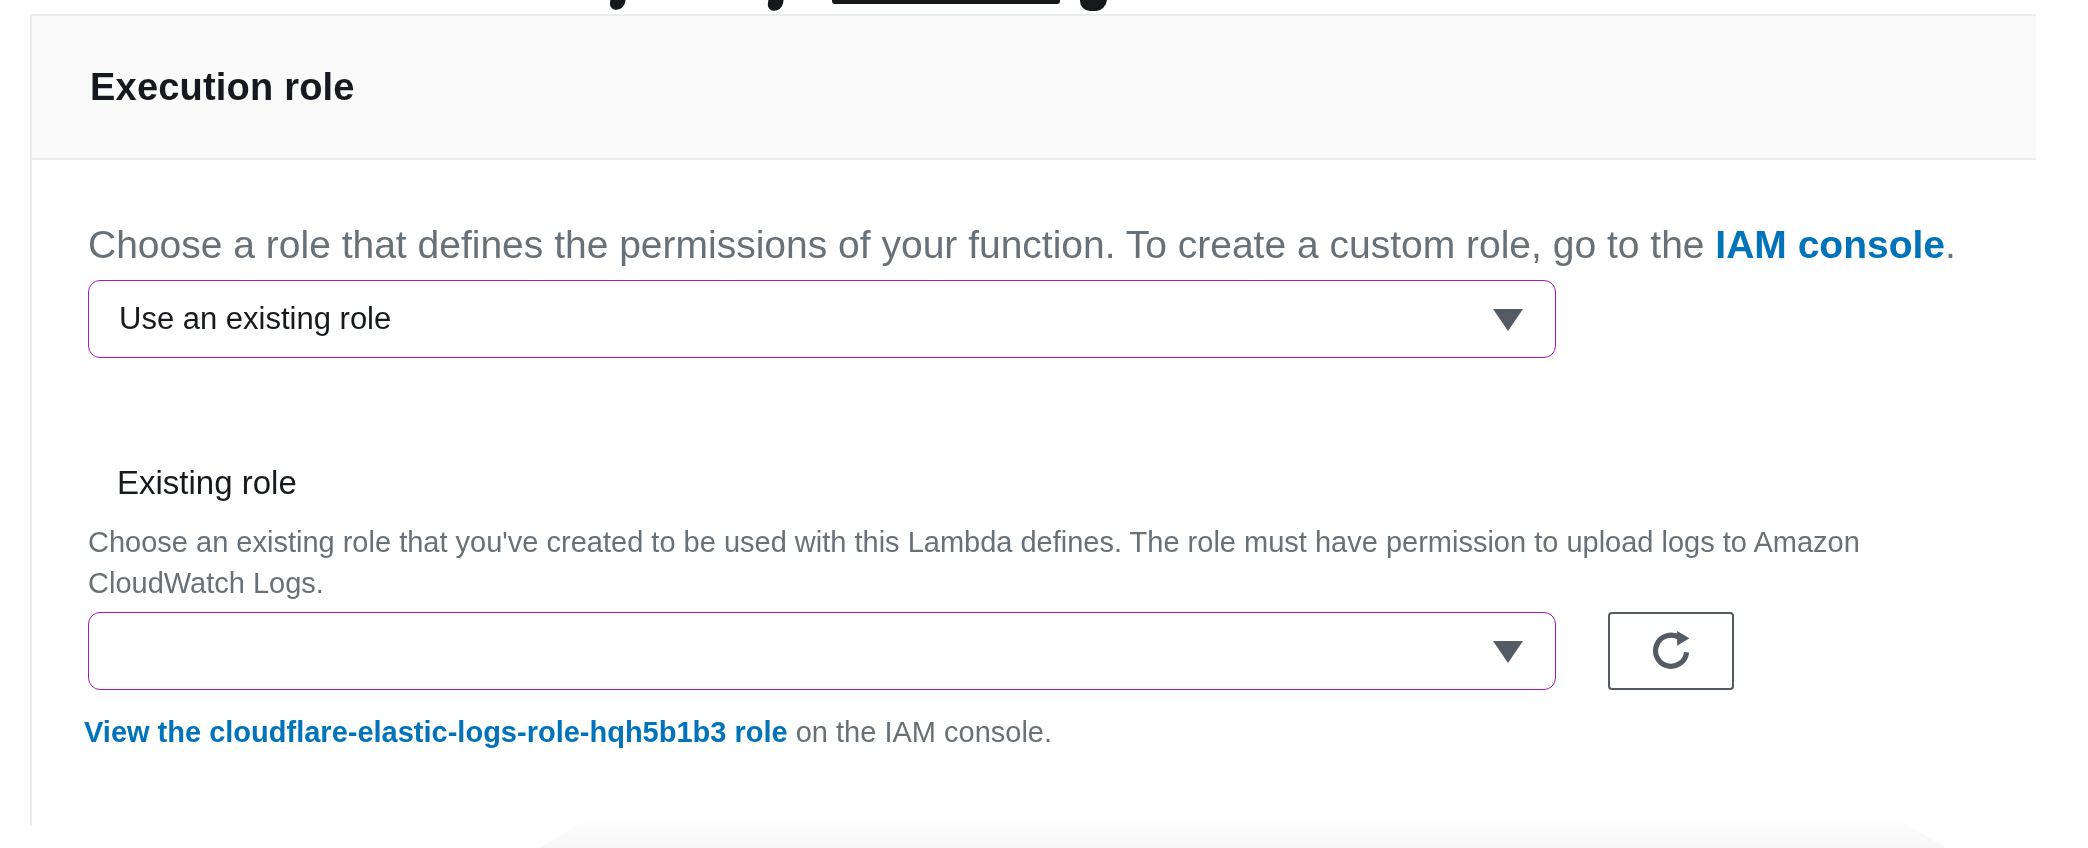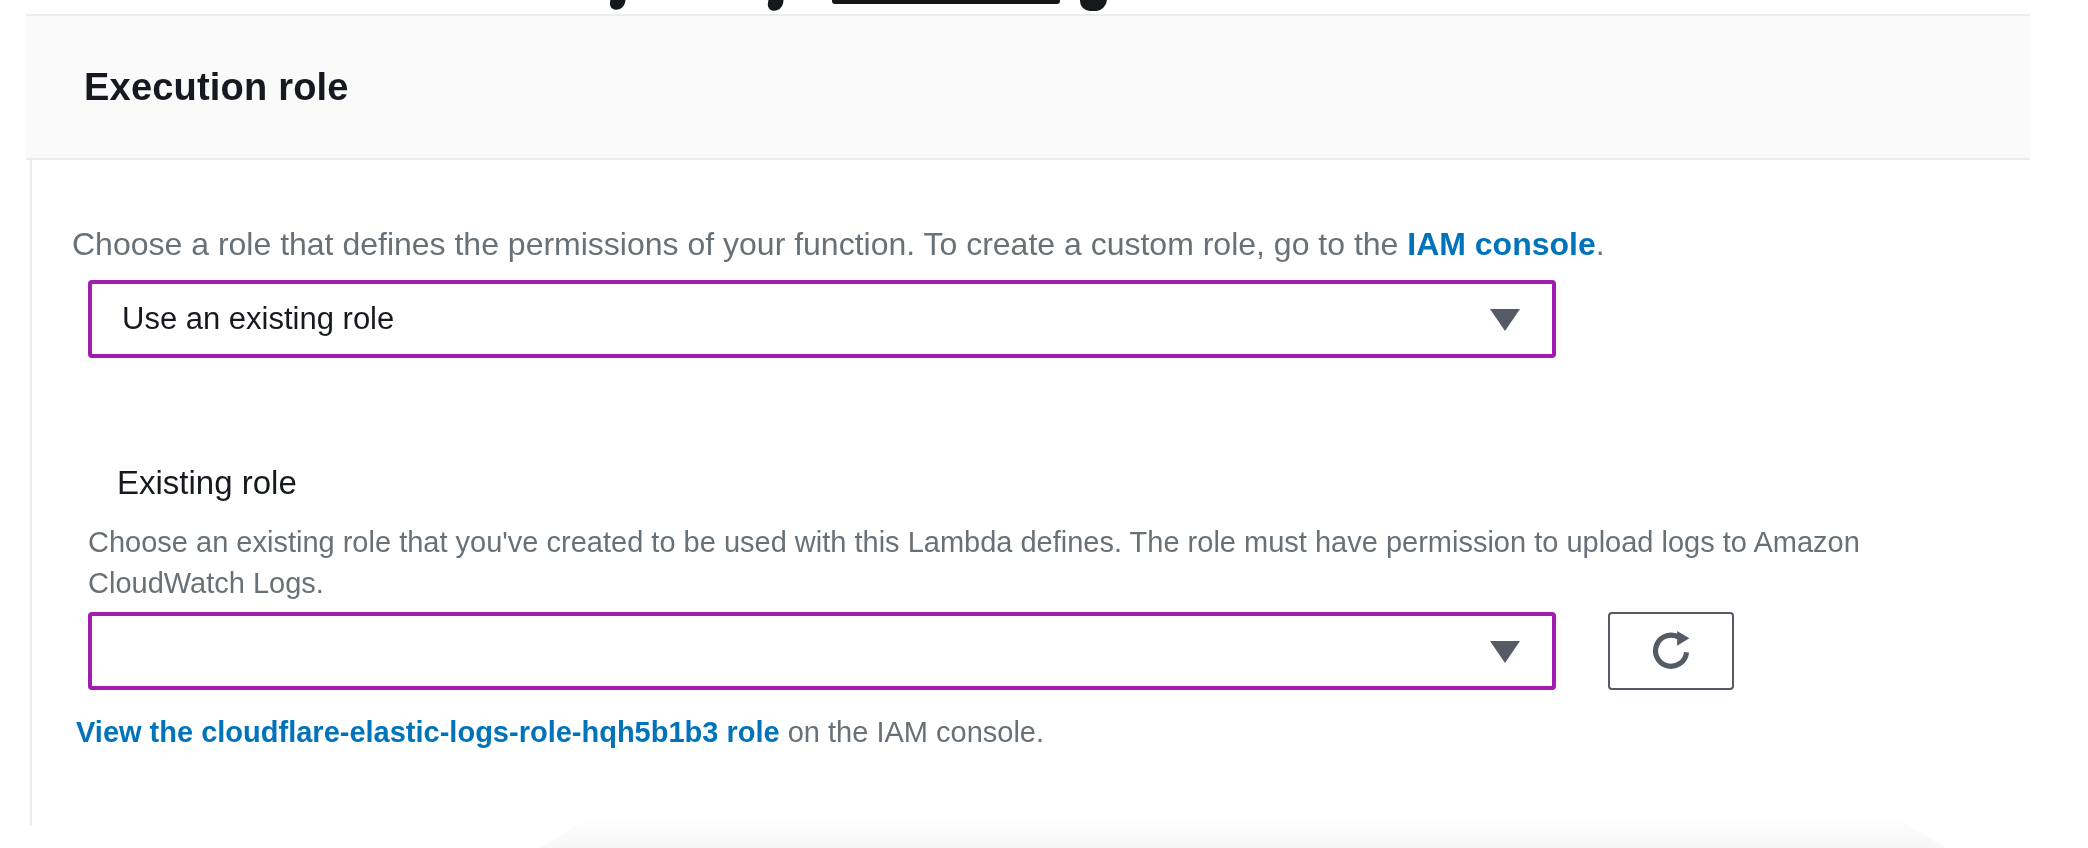--- a/index.html
+++ b/index.html
@@ -17,59 +17,59 @@
   .mark-b { left: 768px; top: -4px; width: 15px; height: 15px; border-radius: 0 0 9px 6px; transform: rotate(8deg); }
   .mark-c { left: 832px; top: 0; width: 228px; height: 4px; border-radius: 0 0 3px 3px; }
   .mark-d { left: 1080px; top: -2px; width: 27px; height: 13px; border-radius: 0 0 12px 10px; }
 
   
   .panel-left-border {
     position: absolute; left: 30px; top: 14px;
     width: 2px; height: 812px; background: #eaeded;
   }
   .panel-header {
-    position: absolute; left: 26px; top: 14px;
+    position: absolute; left: 32px; top: 14px;
     width: 2004px; height: 146px;
     background: #fafafa;
     border-top: 2px solid #eaeded;
     border-bottom: 2px solid #eaeded;
     display: flex; align-items: center;
     padding-left: 58px;
   }
   .panel-title {
     font-size: 38px; font-weight: 700; color: #16191f;
     letter-spacing: 0.2px;
   }
 
   
   .desc {
-    position: absolute; left: 72px;
-    font-size: 32px; color: #687078; line-height: 41px;
+    position: absolute; left: 88px;
+    font-size: 39px; color: #687078; line-height: 41px;
   }
   .desc-top { top: 224px; }
   .inline-link {
     color: #0073bb; font-weight: 700; text-decoration: none; cursor: pointer;
   }
   .field-label {
     position: absolute; left: 88px; top: 464px;
     font-size: 33px; color: #16191f; margin-left: 29px;
   }
   .field-hint {
     position: absolute; left: 88px; top: 522px;
     font-size: 29px; color: #687078; line-height: 41px;
     max-width: 1800px;
   }
 
   
   .select-box {
     position: absolute; left: 88px;
     width: 1468px; height: 78px;
     background: #ffffff;
-    border: 4px solid #a21caf;
-    border-radius: 4px;
+    border: 1px solid #a21caf;
+    border-radius: 12px;
     display: flex; align-items: center;
     padding: 0 70px 0 30px;
     cursor: pointer;
   }
   .select-1 { top: 280px; }
   .select-2 { top: 612px; }
   .select-value {
     font-size: 31px; color: #16191f;
     white-space: nowrap; overflow: hidden;
   }
@@ -88,21 +88,21 @@
     width: 126px; height: 78px;
     background: #ffffff;
     border: 2px solid #545b64;
     border-radius: 4px;
     display: flex; align-items: center; justify-content: center;
     cursor: pointer;
   }
 
   
   .view-line {
-    position: absolute; left: 76px; top: 712px;
+    position: absolute; left: 84px; top: 712px;
     font-size: 29px; line-height: 40px; color: #687078;
   }
   .view-line .inline-link { font-size: 29px; }
 
   
   .bottom-bar {
     position: absolute; left: 540px; top: 820px;
     width: 1406px; height: 28px;
     background: linear-gradient(to bottom, #fdfdfd, #f7f7f7);
     clip-path: polygon(46px 0, calc(100% - 46px) 0, 100% 100%, 0 100%);

